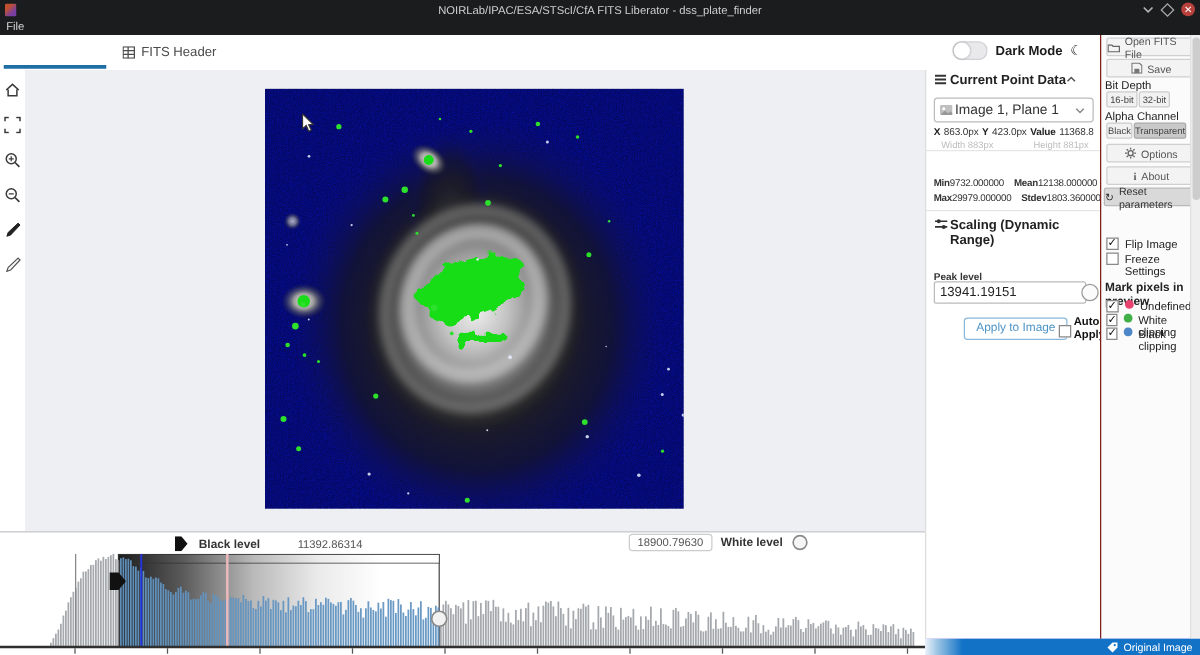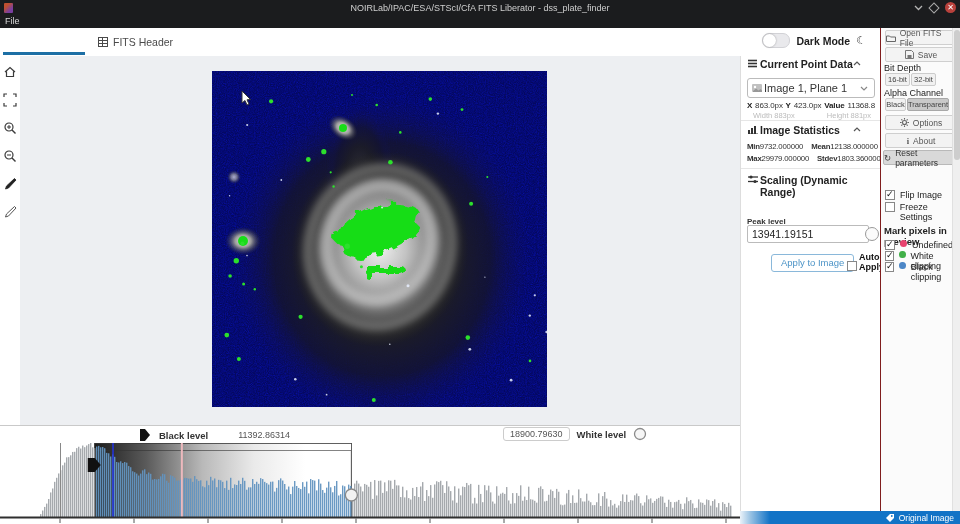--- a/index.html
+++ b/index.html
@@ -702,32 +702,20 @@
       <b>Value</b>
       <span>11368.8</span>
     </div>
     <div class="wh-row">
       <span>Width 883px</span>
       <span>Height 881px</span>
     </div>
 
     <div class="sep" style="top:64px;"></div>
 
-    <div class="sec-head" style="top:66px;">
-      <svg class="sec-ic" width="10" height="9">
-        <rect x="0" y="5" width="2" height="4" fill="#333"></rect>
-          <rect x="3" y="3" width="2" height="6" fill="#333"></rect>
-        <rect x="6" y="1" width="2" height="8" fill="#333"></rect>
-          <line x1="0" y1="9" x2="10" y2="9" stroke="#333"></line>
-        </svg>
-      <span class="sec-title">Image Statistics</span>
-      <svg class="sec-chev" width="8" height="5">
-        <polyline points="1,4 4,1 7,4" fill="none" stroke="#555" stroke-width="1.2"></polyline>
-        </svg>
-    </div>
     <div class="stat-row" style="top:86px;">
       <span class="lab">Min</span>
       <span class="val">9732.000000</span>
       <span class="lab2">Mean</span>
       <span class="val">12138.000000</span>
     </div>
     <div class="stat-row" style="top:98px;">
       <span class="lab">Max</span>
       <span class="val">29979.000000</span>
       <span class="lab2">Stdev</span>

